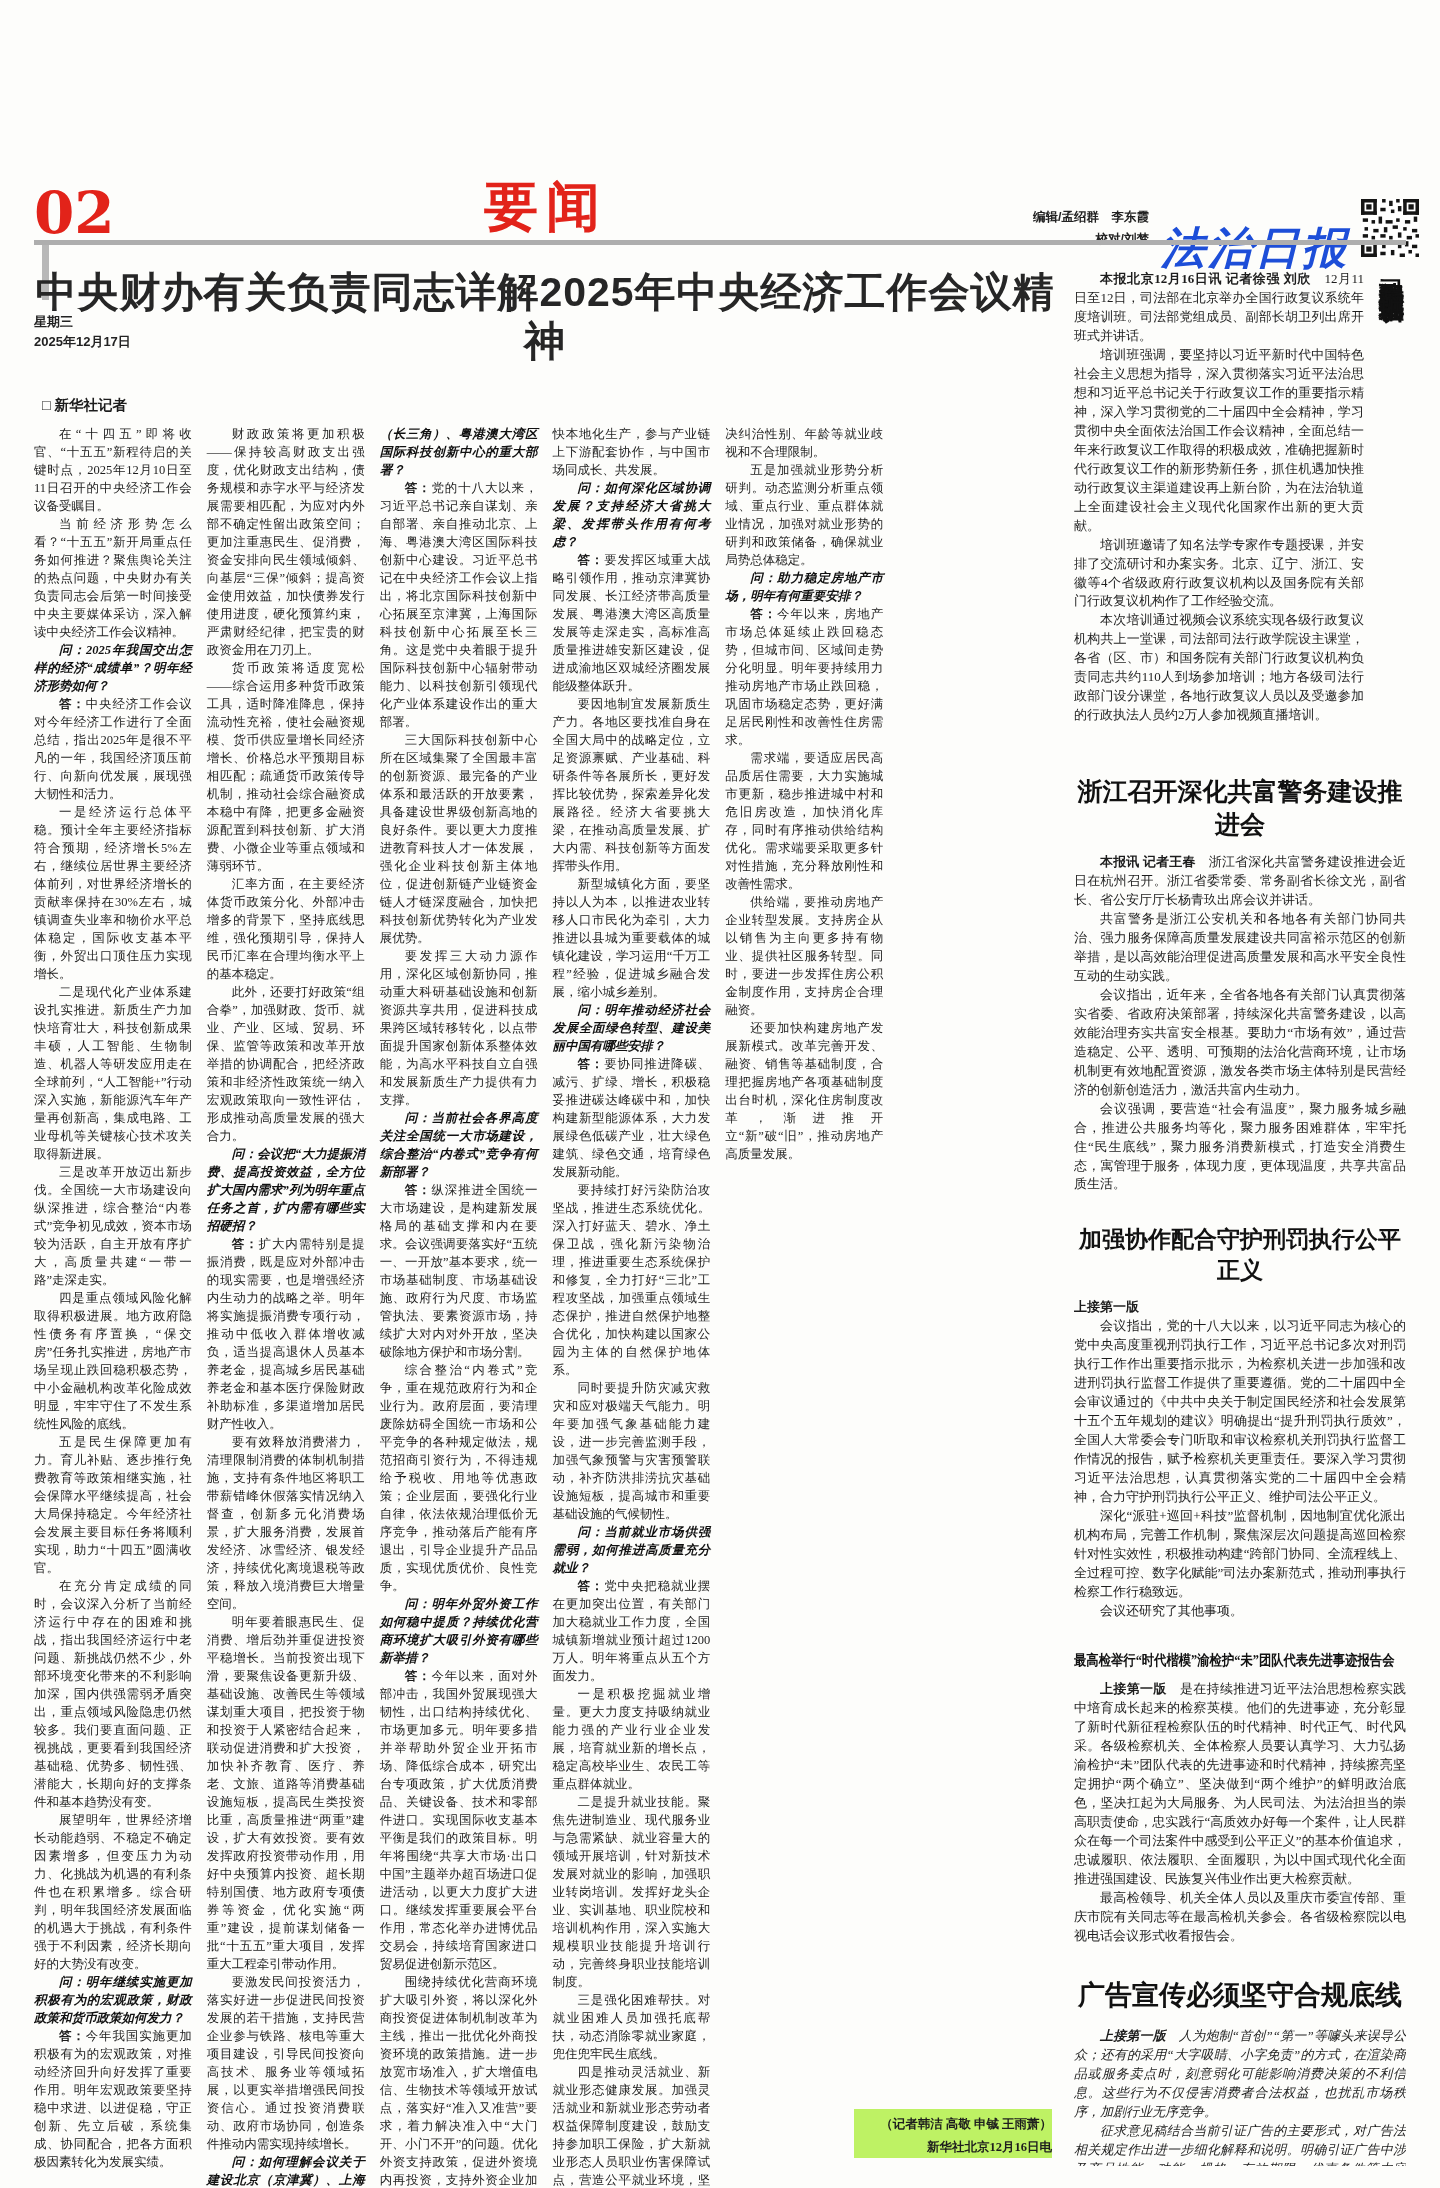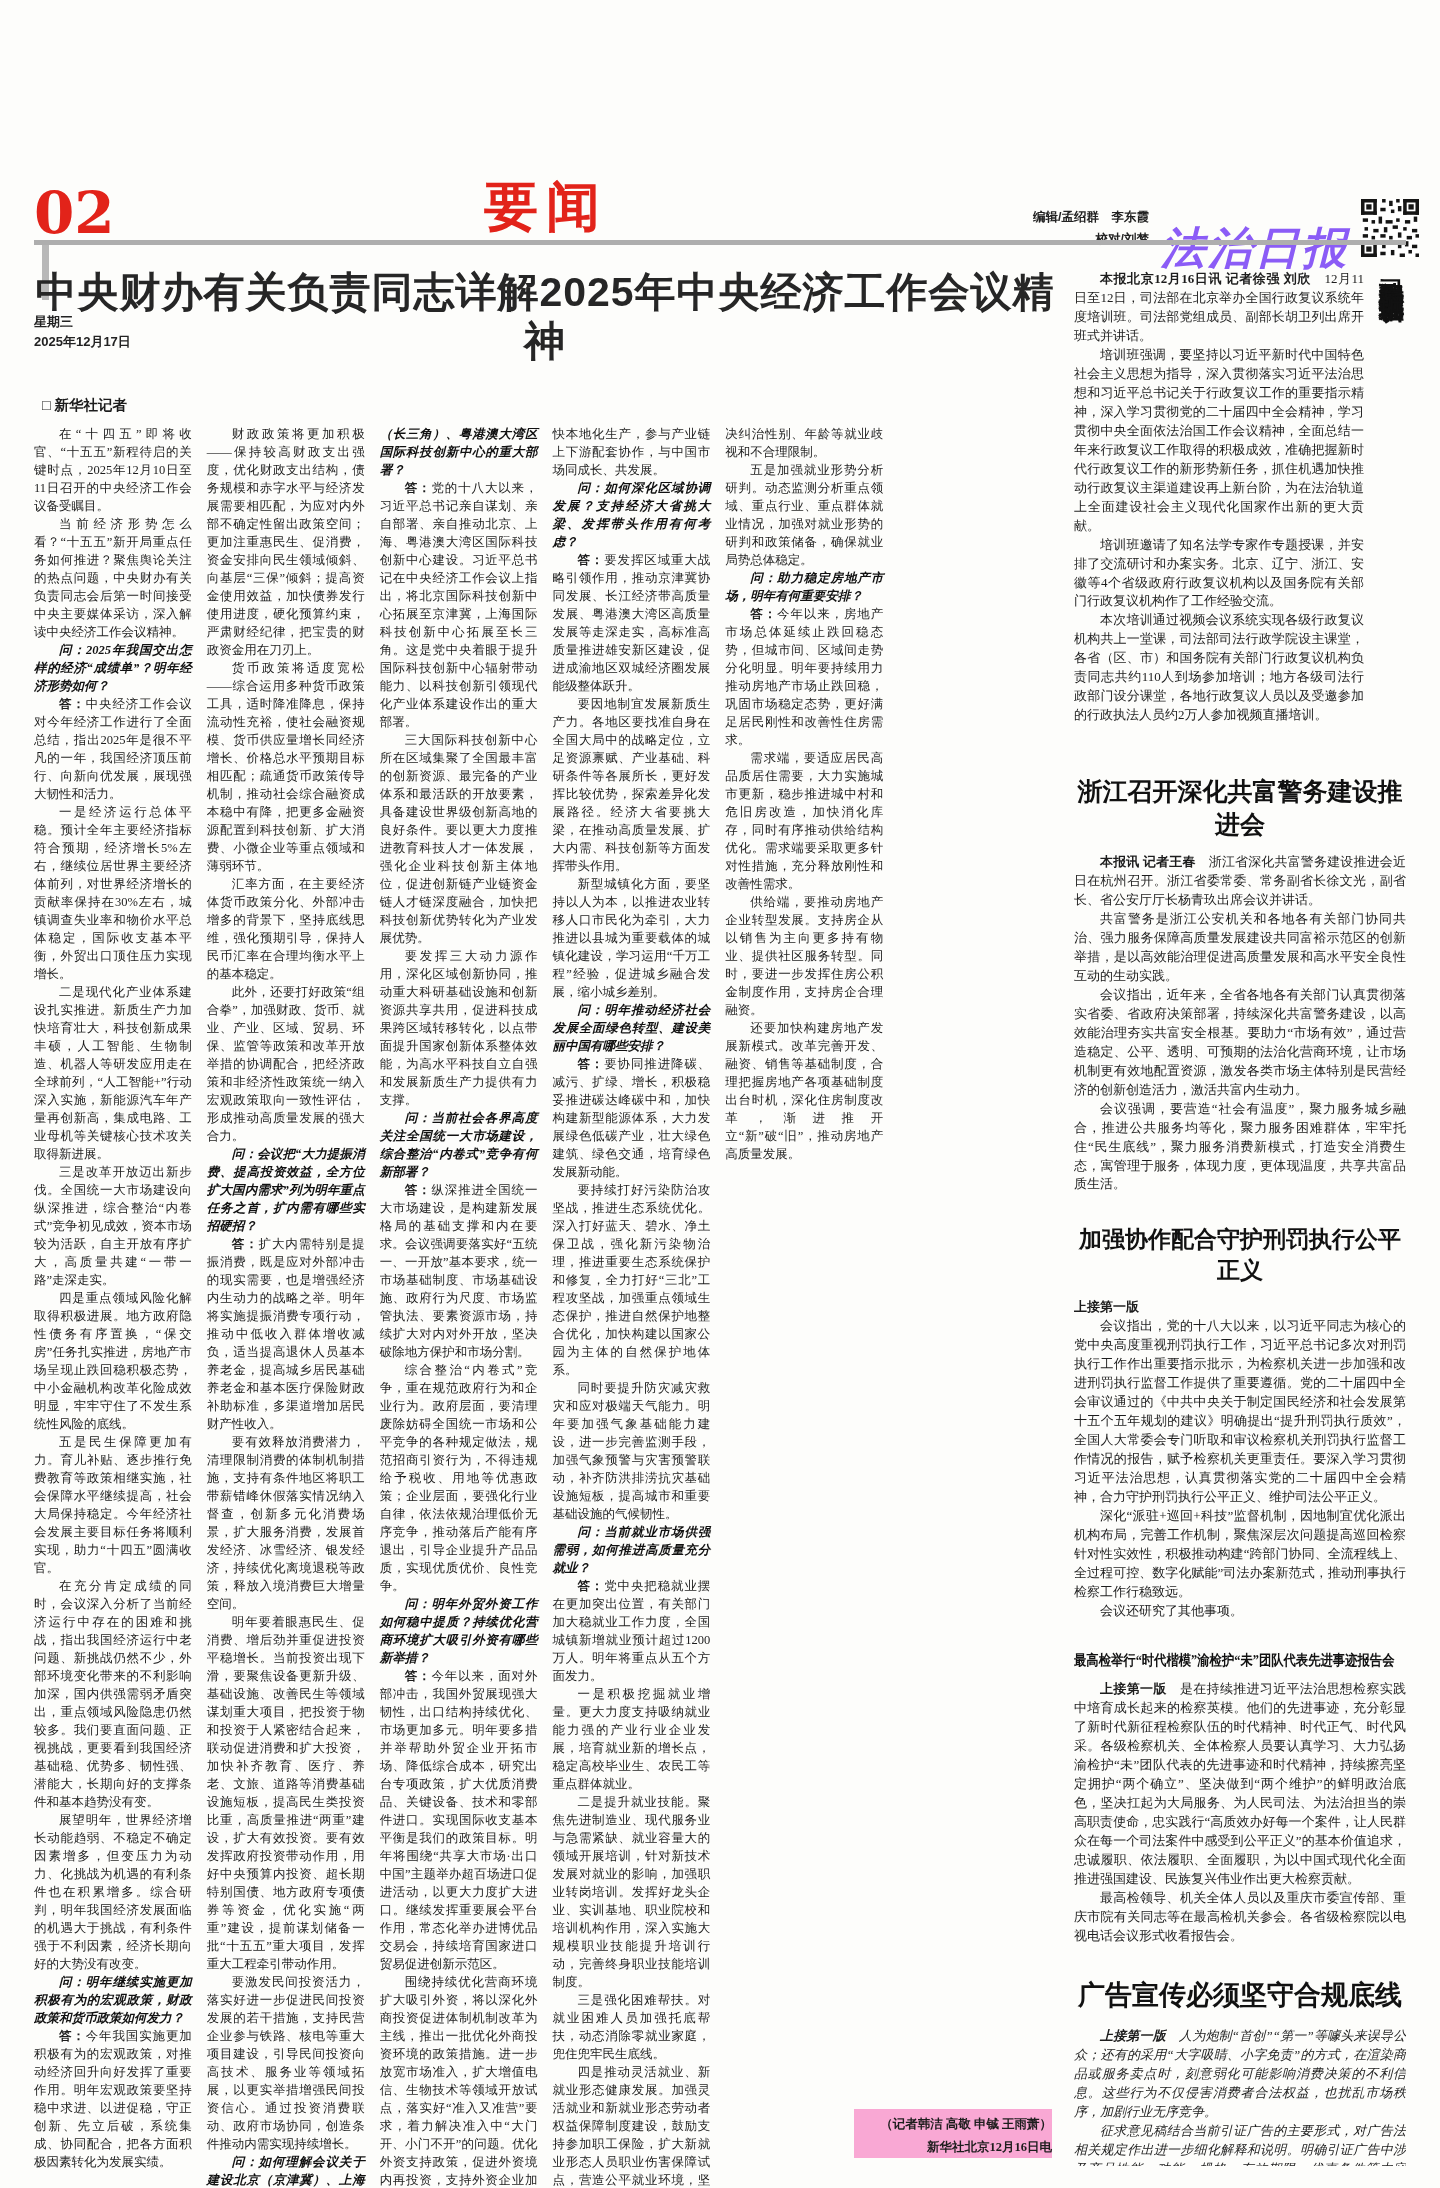--- a/index.html
+++ b/index.html
@@ -10,38 +10,38 @@
   .pagenum-block{position:absolute;left:34px;top:184px;display:flex;flex-direction:column;}
   .pagenum{font-size:58px;line-height:1;font-weight:700;color:#e2231a;font-family:"DejaVu Serif",serif;}
   .pagenum-bar{width:7px;height:56px;background:#b8b8b8;margin:2px 10px 0 8px;}
   .dateblock{margin-top:12px;font-size:13px;font-weight:700;line-height:1.5;
              font-family:Liberation Sans, sans-serif;color:#222;}
   .section-title{position:absolute;left:484px;top:180px;font-size:54px;line-height:1;
                  font-weight:900;color:#e2231a;letter-spacing:8px;font-family:"Liberation Serif",serif;}
   .header-right{position:absolute;right:21px;top:182px;display:flex;align-items:center;gap:12px;}
   .editors{font-size:12.5px;text-align:right;line-height:1.8;font-weight:700;
            font-family:"Liberation Sans","DejaVu Sans",sans-serif;color:#222;}
-  .masthead{font-size:44px;line-height:1.2;color:#8b5cf6;font-weight:700;font-style:italic;
+  .masthead{font-size:44px;line-height:1.2;color:#1d4ed8;font-weight:700;font-style:italic;
             font-family:"DejaVu Serif",serif;letter-spacing:3px;margin-top:40px;}
   .qr{width:58px;height:58px;}
   .rule{position:absolute;left:34px;right:34px;top:240px;height:5px;background:#aeaeae;}
 
   
   .main{position:absolute;left:34px;top:252px;width:1022px;height:1936px;}
   .main h1{font-family:"Liberation Sans","DejaVu Sans",sans-serif;font-weight:900;font-size:41px;
            line-height:1.2;text-align:center;margin:16px 0 0;letter-spacing:1px;color:#262626;}
   .byline{margin:30px 0 10px 8px;font-weight:700;font-size:14.5px;}
   .mainbody{height:1778px;column-count:6;column-gap:15px;column-fill:auto;
             text-align:justify;font-size:12.5px;line-height:1.44;overflow:hidden;}
   .mainbody p{margin:0;text-indent:2em;}
   .mainbody p.q{font-weight:700;font-style:italic;color:#111;}
   .ld{font-weight:700;}
   b:empty{display:none;}
   .signoff{position:absolute;right:4px;bottom:30px;width:190px;text-align:right;font-weight:700;
-           font-size:12.5px;line-height:1.8;background:#f9a8d4;padding:4px 0 0 8px;}
+           font-size:12.5px;line-height:1.8;background:#bef264;padding:4px 0 0 8px;}
 
   
   .rightcol{position:absolute;left:1074px;top:256px;width:332px;height:1910px;overflow:hidden;}
   .rightcol p{margin:0;text-indent:2em;text-align:justify;font-size:13px;line-height:1.46;}
   .rightcol p.jump{text-indent:0;font-weight:700;}
   .art1-flex{display:flex;gap:12px;align-items:flex-start;}
   .art1-body{flex:1;min-width:0;padding-top:14px;}
   .vhead{writing-mode:vertical-rl;text-orientation:upright;font-size:25px;font-weight:900;
          height:492px;margin:4px 0 0;letter-spacing:1px;line-height:1.2;color:#111;
          font-family:"Liberation Serif",serif;}

